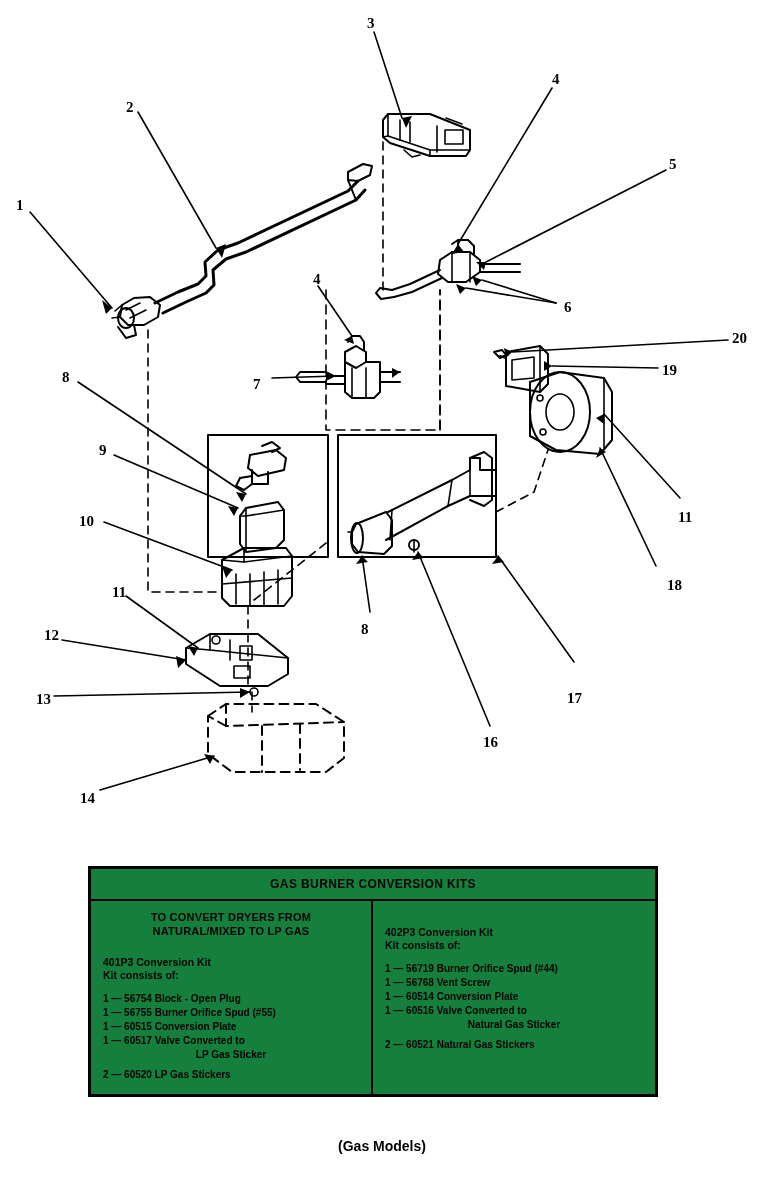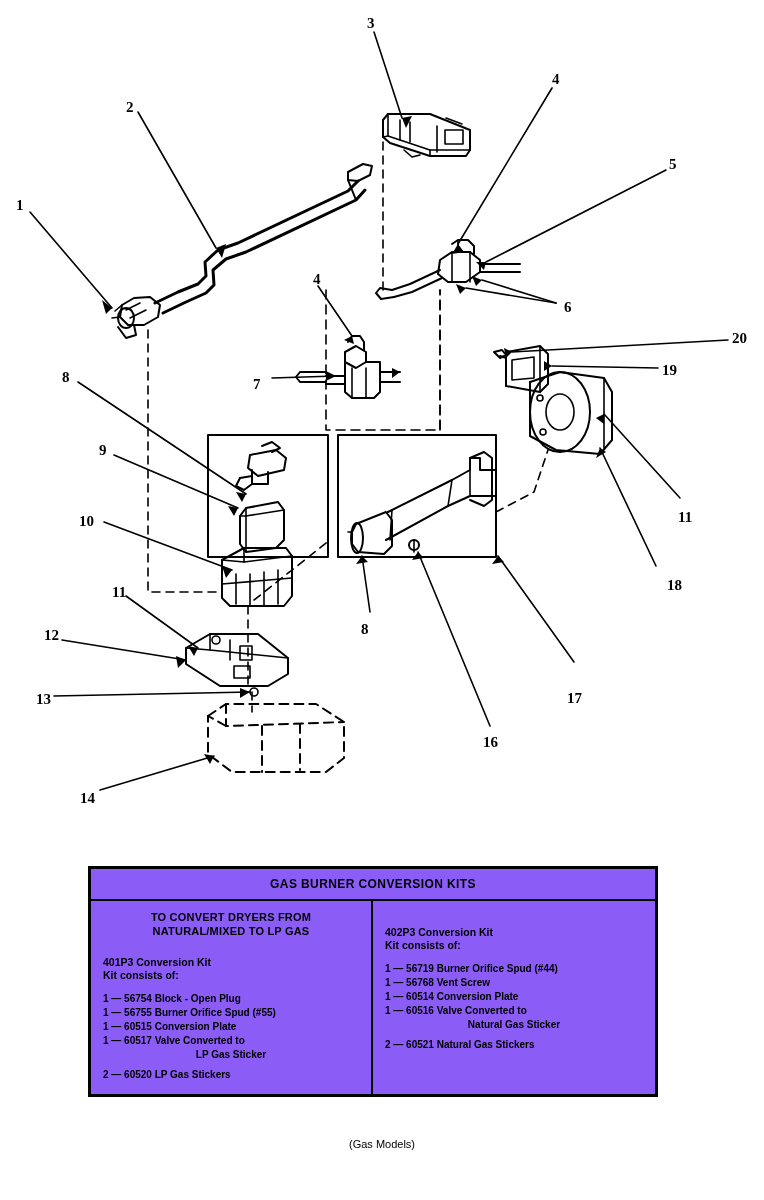--- a/index.html
+++ b/index.html
@@ -35,21 +35,21 @@
     color: #000;
     white-space: nowrap;
   }
   
   #kits-table {
     position: absolute;
     left: 88px;
     top: 866px;
     width: 570px;
     border: 3px solid #000;
-    background: #8b5cf6;
+    background: #15803d;
     box-sizing: border-box;
   }
   #kits-title {
     text-align: center;
     font-weight: bold;
     font-size: 12px;
     letter-spacing: 0.4px;
     padding: 8px 0 8px 0;
     border-bottom: 2px solid #000;
   }
@@ -100,22 +100,22 @@
     text-align: center;
   }
   #figure-caption .line1 {
     font-family: "Liberation Sans", sans-serif;
     font-weight: bold;
     font-size: 19px;
     letter-spacing: 0.5px;
   }
   #figure-caption .line2 {
     font-family: "Liberation Sans", sans-serif;
-    font-weight: normal;
-    font-size: 11px;
+    font-weight: bold;
+    font-size: 14px;
     margin-top: 3px;
   }
 </style>
 </head>
 <body>
 
 <div id="diagram-root">
 
   <svg class="artwork" viewBox="0 0 764 1200" xmlns="http://www.w3.org/2000/svg">
     <g fill="none" stroke="#000" stroke-width="1.6" stroke-linecap="round" stroke-linejoin="round">

